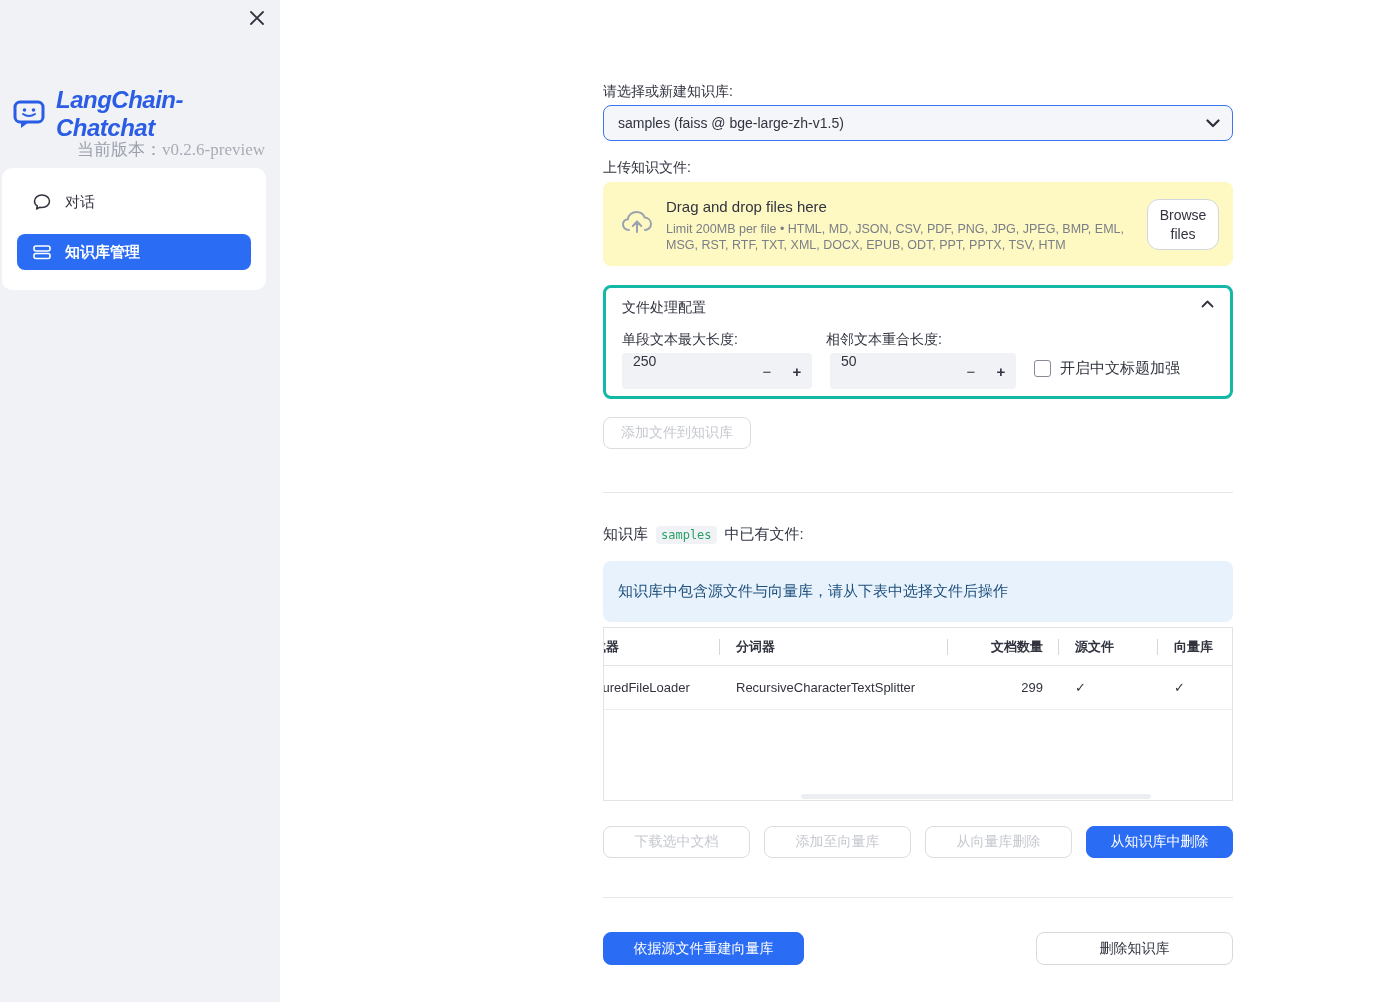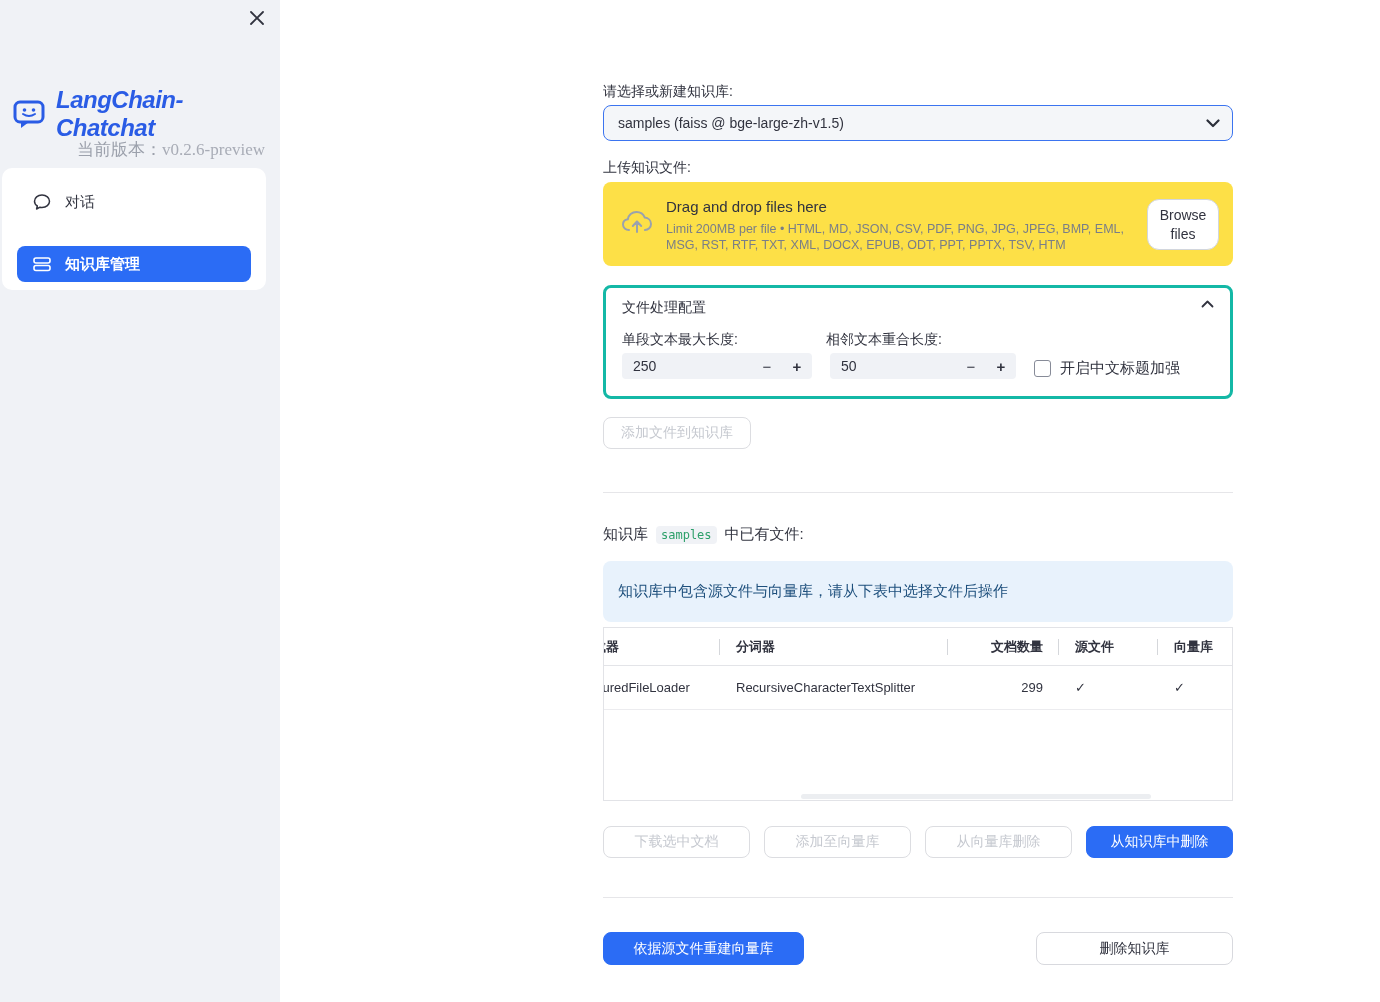--- a/index.html
+++ b/index.html
@@ -11,48 +11,48 @@
   .sidebar-close { position:absolute; top:7px; left:246px; width:22px; height:22px;
     display:flex; align-items:center; justify-content:center; cursor:pointer; color:#31333f; }
   .logo-row { position:absolute; left:13px; top:86px; display:flex; align-items:center; gap:9px; }
   .logo-text { font-size:24px; font-weight:700; font-style:italic; color:#2a5ce5; letter-spacing:-0.5px; }
   .version-row { position:absolute; right:15px; top:138px; font-size:17px; color:#9ca1ac;font-family:Liberation Serif, serif; }
   .version-row .ver-val { color:#a8acb6; }
   .menu-card { position:absolute; left:2px; top:168px; width:264px; height:122px;
     background:#ffffff; border-radius:10px; padding:14px 15px; }
   .menu-item { height:40px; display:flex; align-items:center; gap:14px; padding:0 16px;
     border-radius:8px; font-size:15px; cursor:pointer; }
-  .menu-item.active { background:#2b6cf5; color:#ffffff; font-weight:700; height:36px; margin-top:24px; }
+  .menu-item.active { background:#2b6cf5; color:#ffffff; font-weight:700; height:36px; margin-top:12px; }
   .menu-icon { display:flex; align-items:center; }
 
   
   .main-label { position:absolute; left:603px; width:630px; font-size:14px; color:#31333f; }
   .selectbox { position:absolute; left:603px; top:105px; width:630px; height:36px;
     background:#f4f6f9; border:1px solid #3b74f0; border-radius:8px;
     display:flex; align-items:center; padding:0 12px 0 14px; cursor:pointer; }
   .selectbox .sel-value { flex:1; font-size:14px; color:#31333f; }
 
   .dropzone { position:absolute; left:603px; top:182px; width:630px; height:84px;
-    background:#fde047; border-radius:8px; }
+    background:#fef9c3; border-radius:8px; }
   .dz-icon { position:absolute; left:18px; top:26px; color:#9aa2ad; }
   .dz-texts { position:absolute; left:63px; top:16px; width:478px; }
   .dz-title { font-size:15px; color:#31333f; margin-bottom:6px; }
   .dz-hint { font-size:12.5px; color:#7a7e87; line-height:16px; }
   .browse-btn { position:absolute; right:14px; top:17px; width:72px; height:51px;
     background:#ffffff; border:1px solid #d2d6dd; border-radius:12px; font-size:14px;
     color:#31333f; display:flex; align-items:center; justify-content:center; text-align:center;
     line-height:19px; cursor:pointer; }
 
   .expander { position:absolute; left:603px; top:285px; width:630px; height:114px;
     background:#ffffff; border:3px solid #14b8a6; border-radius:8px; }
   .exp-title { position:absolute; left:16px; top:11px; font-size:14px; color:#31333f; }
   .exp-chevron { position:absolute; right:16px; top:12px; color:#31333f; cursor:pointer; }
   .num-label { position:absolute; top:43px; font-size:14px; color:#31333f; }
-  .num-input { position:absolute; top:65px; height:26px; background:#f0f2f6; border-radius:4px;
-    display:flex; align-items:center; }
+  .num-input { position:absolute; top:65px; height:36px; background:#f0f2f6; border-radius:4px;
+    display:flex; }
   .num-value { flex:1; padding-left:11px; font-size:14px; color:#31333f; }
   .step-btn { width:30px; height:36px; display:flex; align-items:center; justify-content:center;
     font-size:15px; color:#31333f; cursor:pointer; font-weight:700; }
   .step-btn.minus { font-weight:400; }
   .checkbox-row { position:absolute; left:428px; top:71px; display:flex; align-items:center; gap:9px; }
   .checkbox { width:17px; height:17px; border:1.6px solid #878b98; border-radius:3px;
     background:#ffffff; cursor:pointer; }
   .checkbox-label { font-size:15px; color:#31333f; }
 
   .btn { border-radius:8px; font-size:14px; display:flex; align-items:center; justify-content:center;

